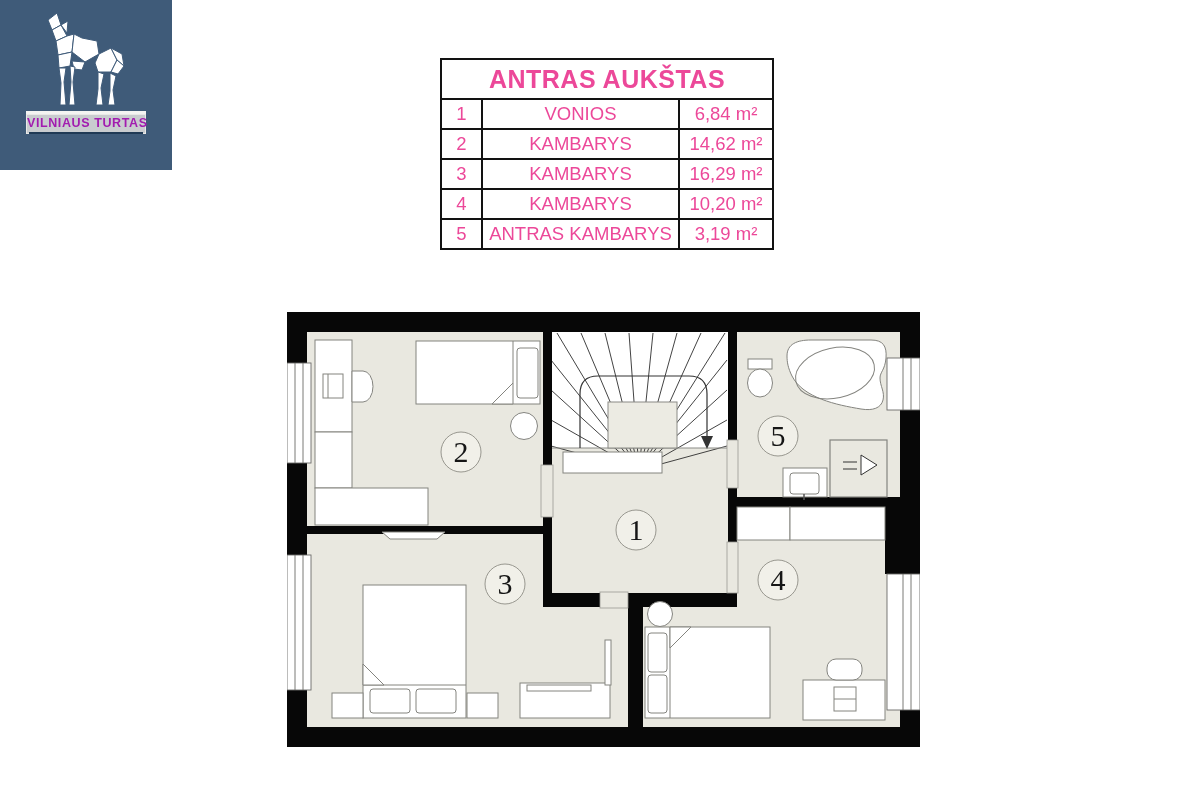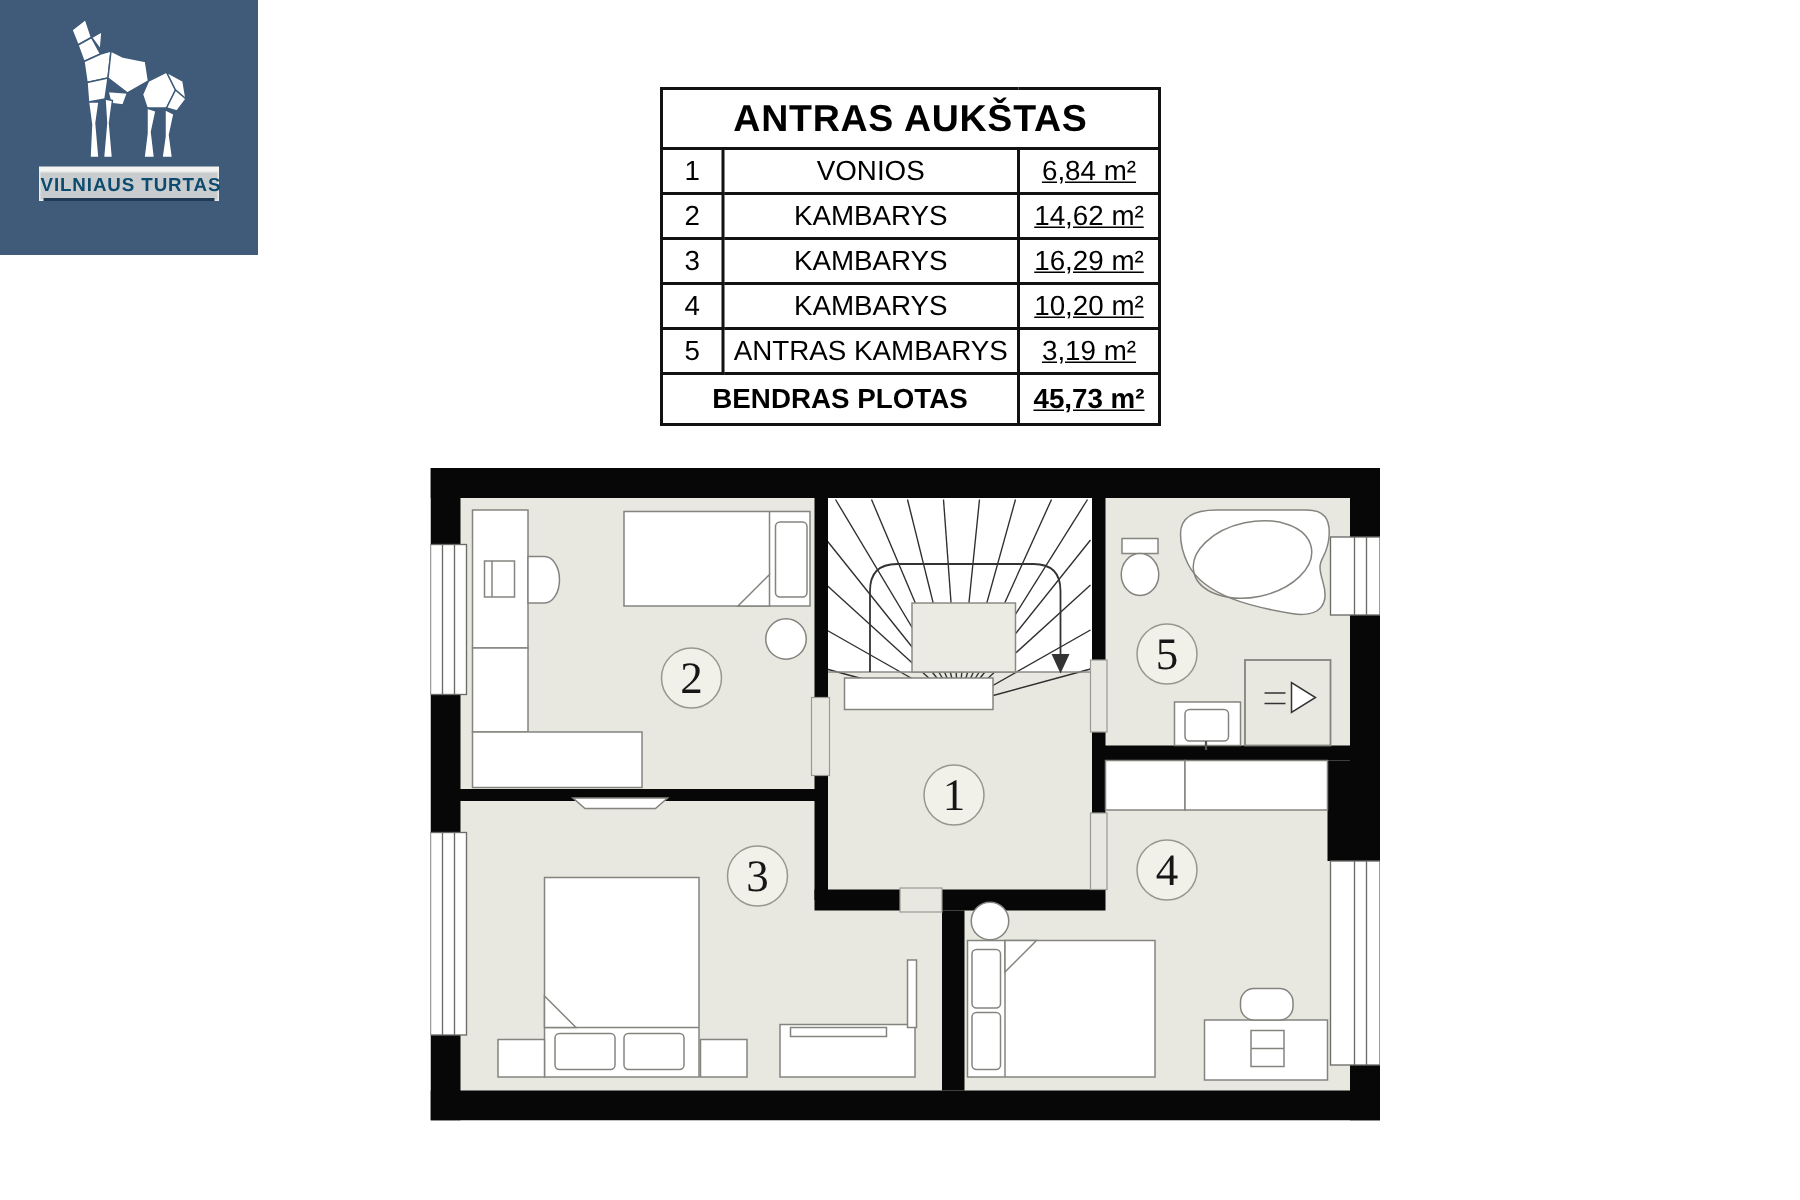--- a/index.html
+++ b/index.html
@@ -5,33 +5,33 @@
   html,body{margin:0;padding:0;background:#ffffff;}
   .canvas{position:relative;width:1200px;height:800px;background:#ffffff;
           font-family:"Liberation Sans",sans-serif;overflow:hidden;}
 
   
   .logo-block{position:absolute;left:0;top:0;width:172px;height:170px;background:#3f5b79;}
   .wolf-svg{position:absolute;left:24px;top:12px;width:124px;height:100px;}
   .ground-line{position:absolute;left:26px;top:111px;width:120px;height:3px;background:#f4f4f2;}
   .brand-bar{position:absolute;left:26px;top:114px;width:120px;height:20px;background:#c9cccf;
              border:1px solid #e9e9e7;box-sizing:border-box;text-align:center;}
-  .brand-name{font-size:12.5px;font-weight:bold;letter-spacing:0.6px;color:#0c4a6e;
+  .brand-name{font-size:12.5px;font-weight:bold;letter-spacing:0.6px;color:#a21caf;
               line-height:17px;white-space:nowrap;}
   .brand-underline{position:absolute;left:29px;top:132px;width:114px;height:2px;background:#203a55;}
 
   
   table.area-table{position:absolute;left:440px;top:58px;border-collapse:collapse;
-                   font-family:"Liberation Sans",sans-serif;color:#000000;}
+                   font-family:"Liberation Sans",sans-serif;color:#ec4899;}
   table.area-table td{border:2px solid #121212;text-align:center;padding:0 4px;}
   td.t-title{font-size:25px;font-weight:bold;height:38px;letter-spacing:0.5px;}
   tr.t-row td{font-size:18.5px;height:28px;}
   td.c-num{width:31px;}
   td.c-name{width:187px;}
-  td.c-area{width:84px;text-decoration:underline;}
+  td.c-area{width:84px;}
   tr.t-foot td{height:32px;font-size:18.5px;font-weight:bold;}
   td.f-label{text-align:right;padding-right:8px;}
 
   
   .plan{position:absolute;left:287px;top:312px;width:633px;height:435px;}
   .wall{fill:#070707;}
   .furn{fill:#ffffff;stroke:#84847f;stroke-width:1;}
   .thinln{stroke:#84847f;stroke-width:1;fill:none;}
   .stair-line{stroke:#2e2e2e;stroke-width:0.9;}
   .win{fill:#ffffff;stroke:#6b6b68;stroke-width:0.9;}
@@ -94,24 +94,20 @@
     <tr class="t-row">
       <td class="c-num">4</td>
       <td class="c-name">KAMBARYS</td>
       <td class="c-area">10,20 m²</td>
     </tr>
     <tr class="t-row">
       <td class="c-num">5</td>
       <td class="c-name">ANTRAS KAMBARYS</td>
       <td class="c-area">3,19 m²</td>
     </tr>
-    <tr class="t-foot">
-      <td colspan="2" class="f-label">BENDRAS PLOTAS</td>
-      <td class="c-area">45,73 m²</td>
-    </tr>
   </tbody>
     </table>
 
   <div class="plan">
   <svg width="633" height="435" viewBox="0 0 633 435">
 
     <rect x="10" y="10" width="613" height="415" fill="#e9e8e0"></rect>
 
     <g>
       <rect x="263" y="20" width="178" height="116" fill="#ffffff"></rect>

